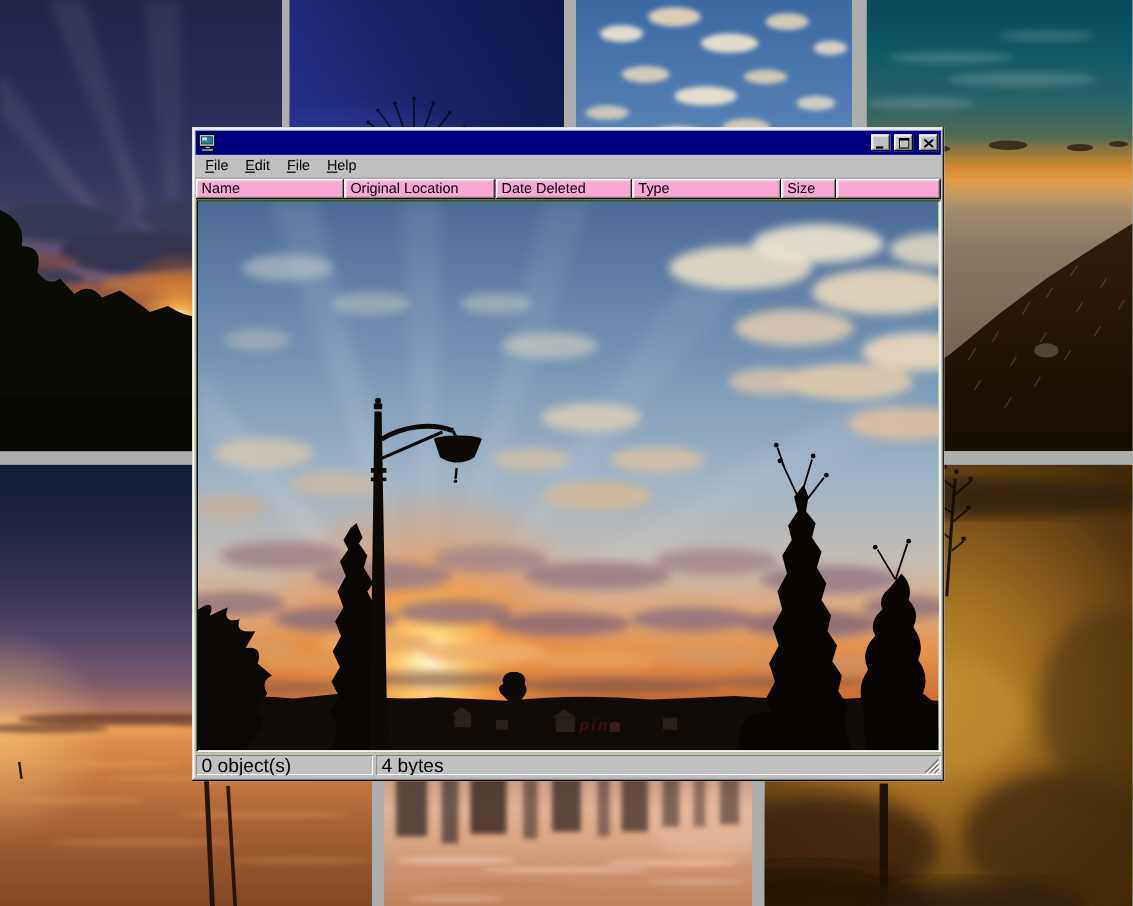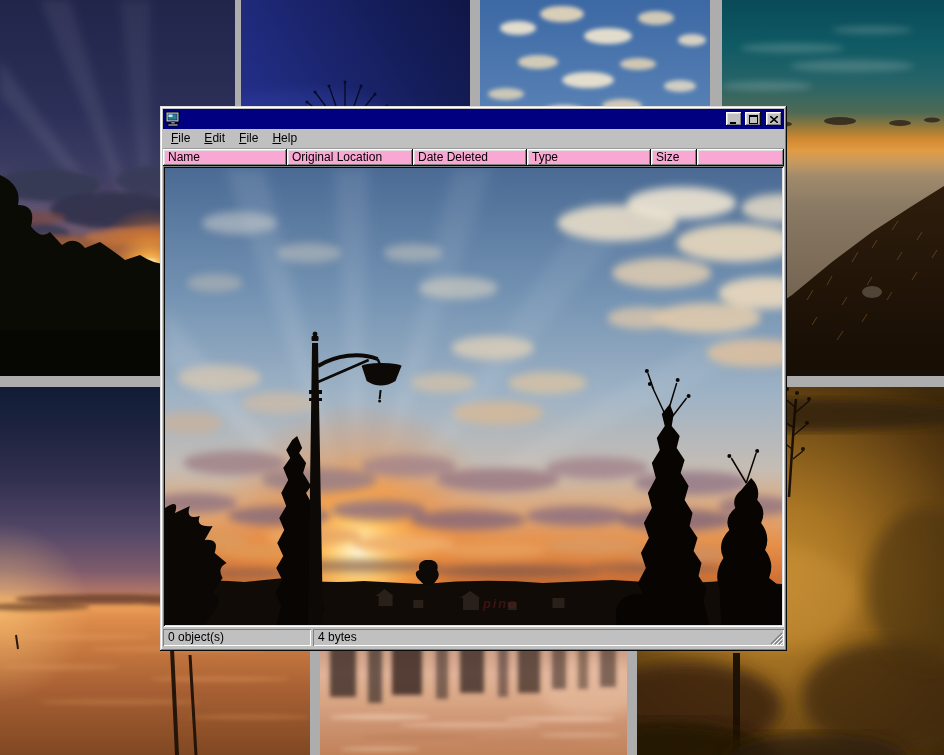--- a/index.html
+++ b/index.html
@@ -46,21 +46,21 @@
   }
   .hcol.size{text-align:center;padding-right:24px}
   .content{
     flex:1;position:relative;
     box-shadow:inset 1px 1px #808080,inset -1px -1px #ffffff,inset 2px 2px #0a0a0a,inset -2px -2px #dfdfdf;
     padding:2px;box-sizing:border-box;background:#84cc16;font-style:italic;
   }
   .content svg{width:100%;height:100%;display:block}
   .statusbar{height:19px;flex:0 0 19px;display:flex;gap:2px;padding-top:2px}
   .status-panel{
-    box-sizing:border-box;height:17px;padding:1px 5px 0 5px;font-size:12px;
+    box-sizing:border-box;height:17px;padding:1px 5px 0 5px;font-size:16px;
     box-shadow:inset 1px 1px #808080,inset -1px -1px #ffffff;
     white-space:nowrap;overflow:hidden;
   }
   .status-objects{width:148px;flex:0 0 148px}
   .status-bytes{flex:1;position:relative}
   .grip{position:absolute;right:1px;bottom:1px;width:13px;height:13px}
 </style>
 </head>
 <body>
 

